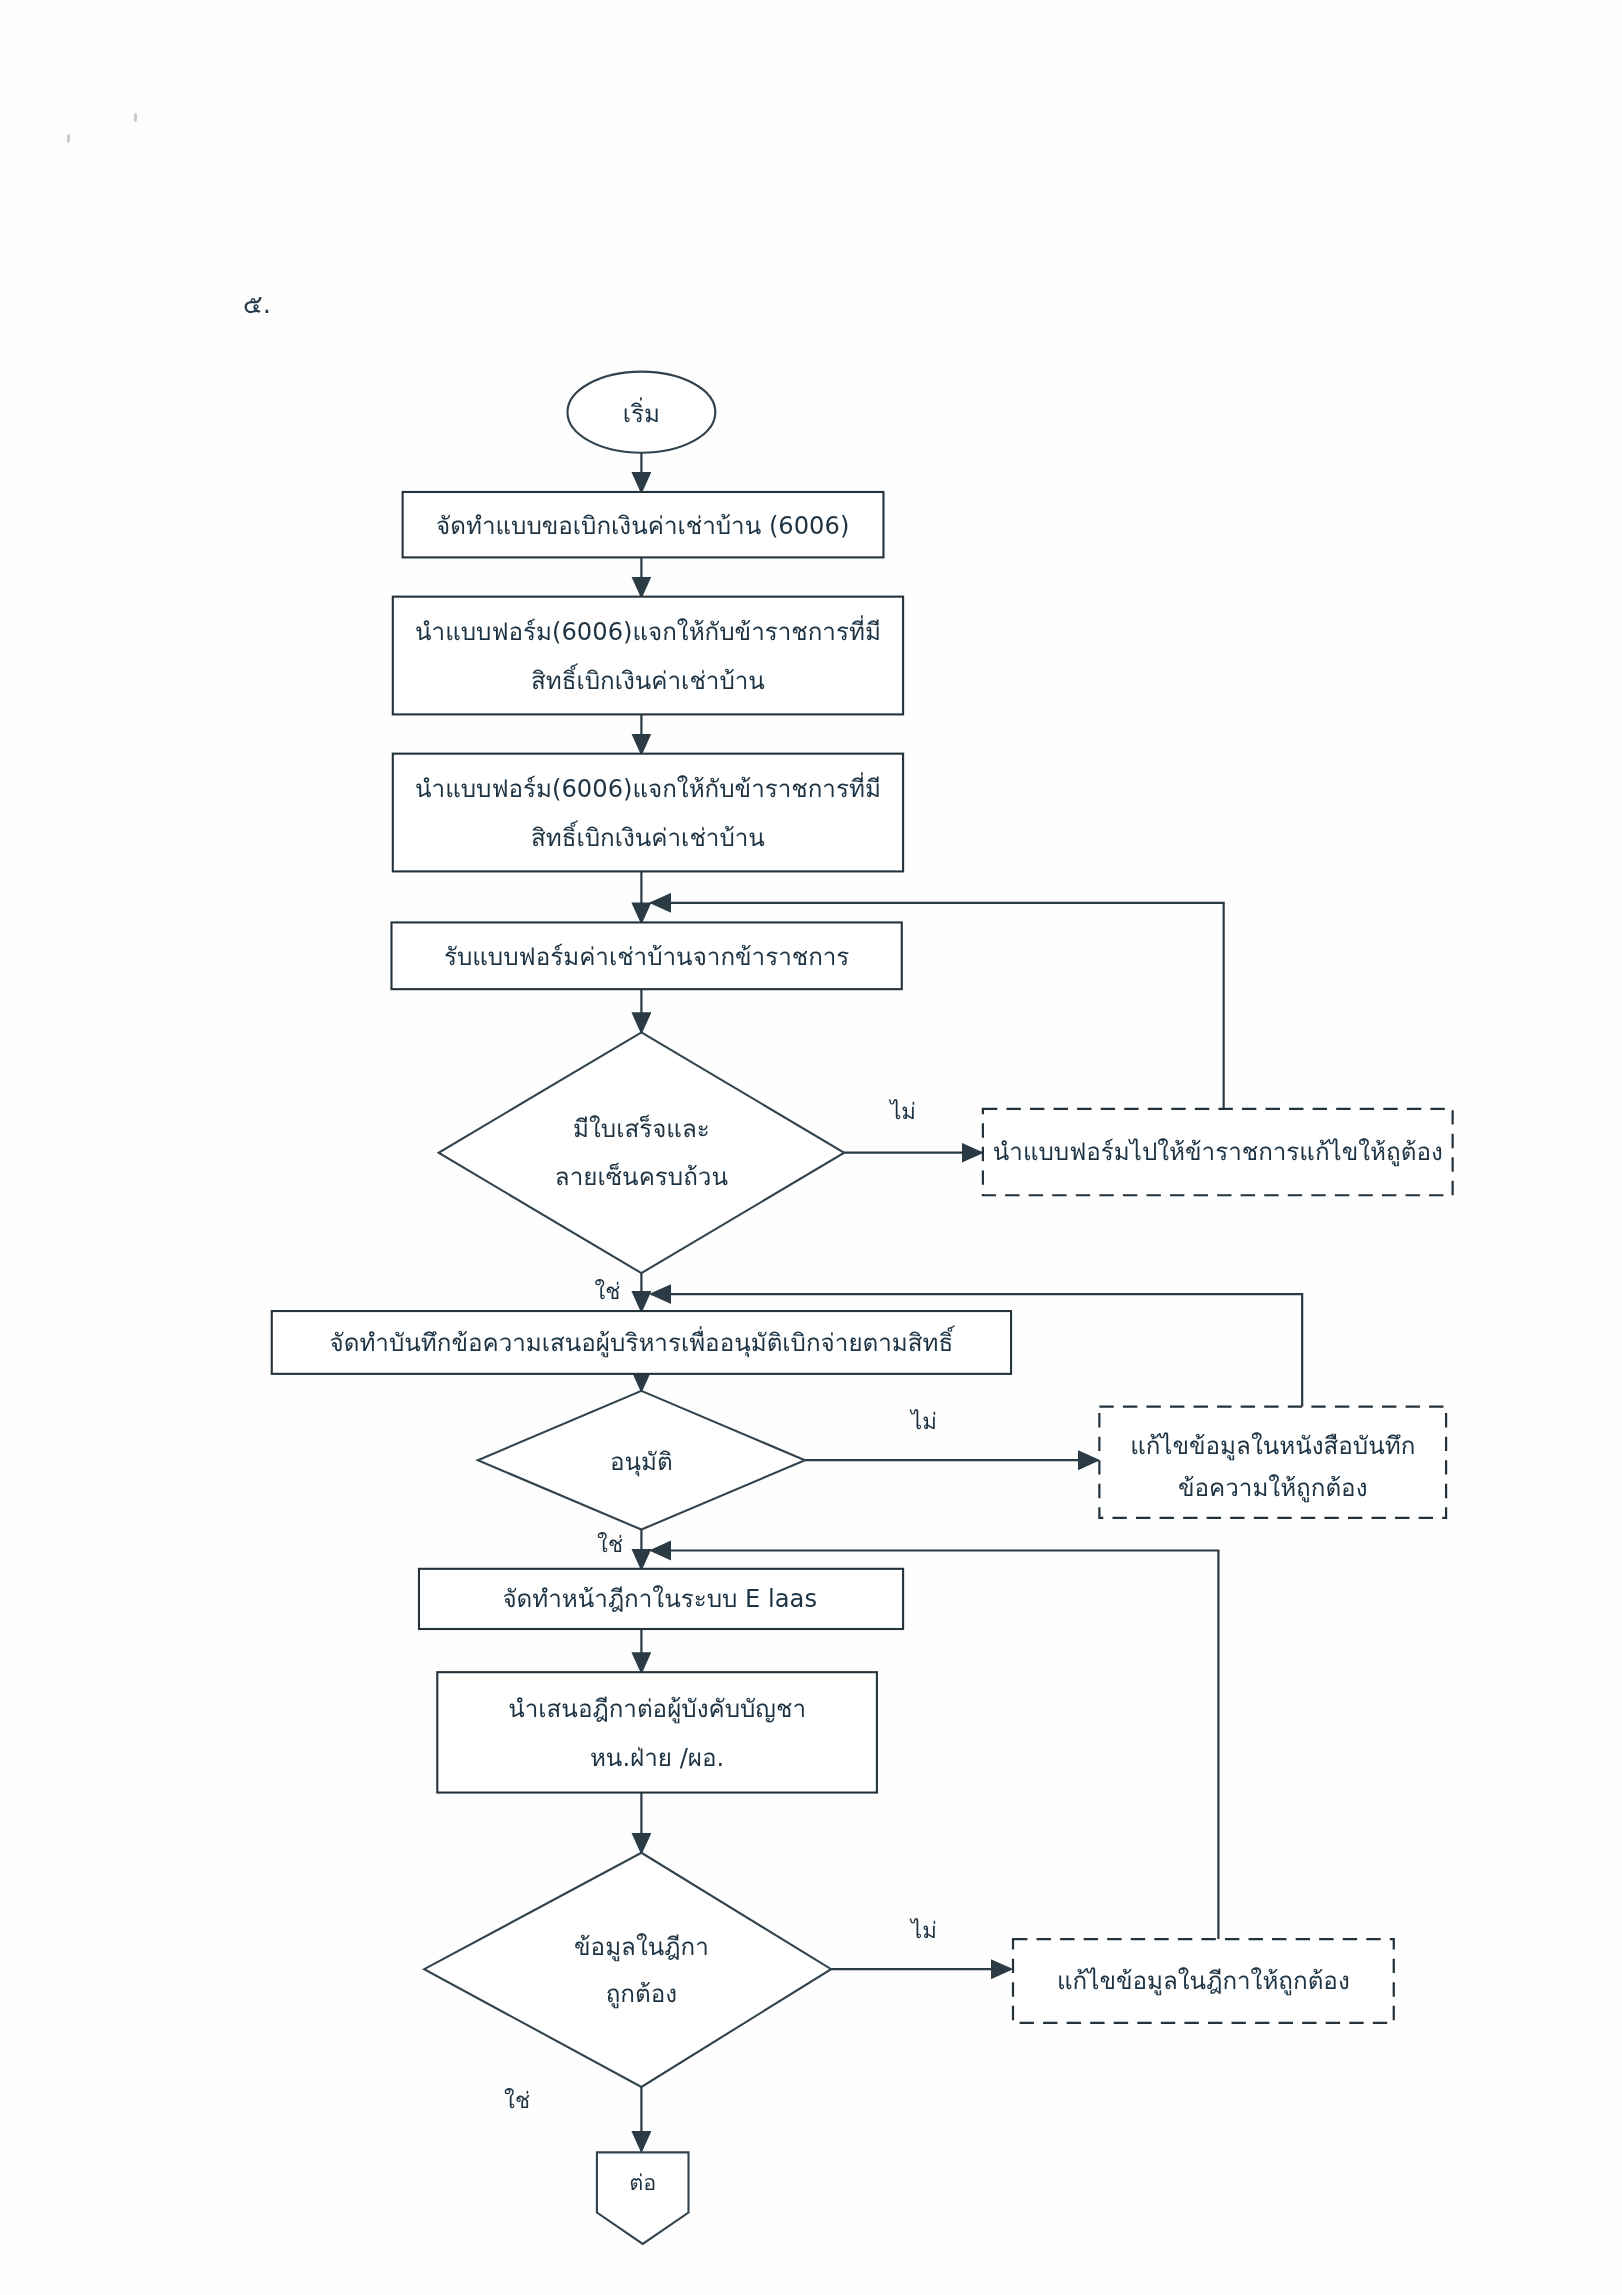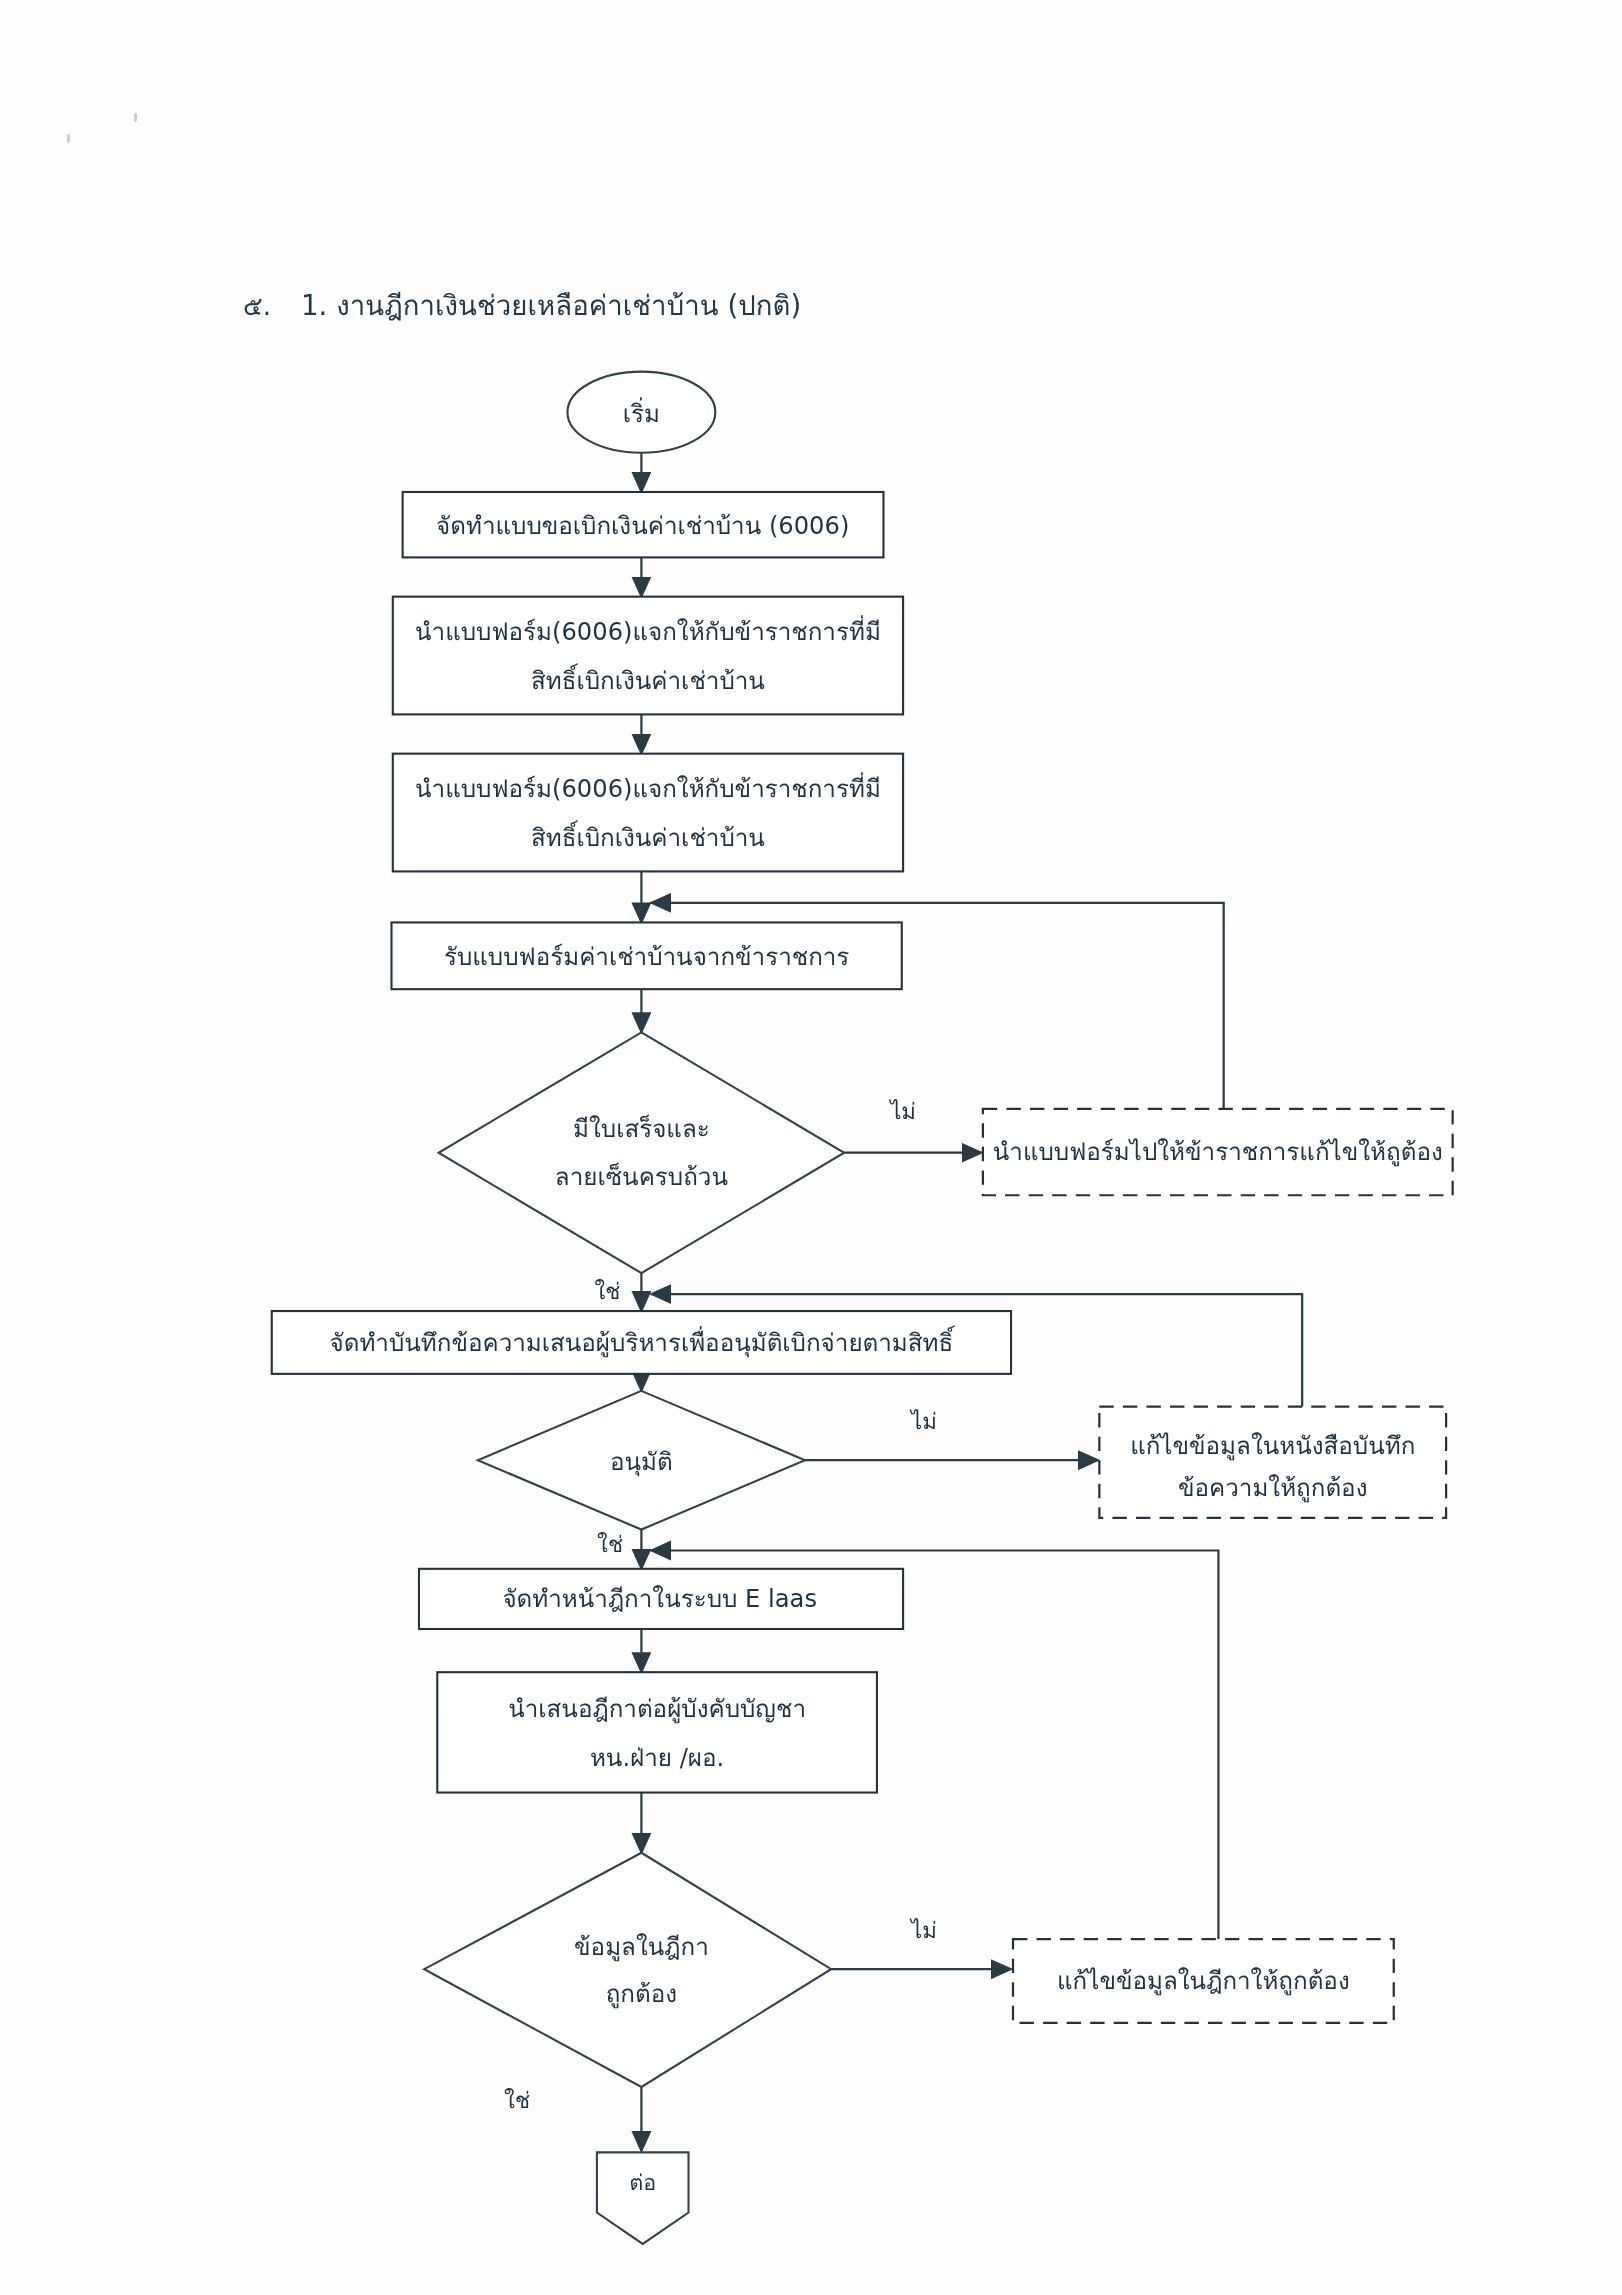--- a/index.html
+++ b/index.html
@@ -100,21 +100,20 @@
 </head>
 <body>
 
 <div class="page">
 
   <div class="speck" style="left:67px;top:134px;width:3.3px;height:9.2px;"></div>
   <div class="speck" style="left:134px;top:113px;width:3.3px;height:8.5px;"></div>
 
   <div class="heading-row">
     <span class="heading-num">๕.</span>
-    <span class="heading-text">1. งานฎีกาเงินช่วยเหลือค่าเช่าบ้าน (ปกติ)</span>
   </div>
 
   <svg class="flow" viewBox="0 0 2480 3508">
     <defs>
       <marker id="arrow" markerWidth="10" markerHeight="9" refX="9" refY="4.5" orient="auto" markerUnits="strokeWidth">
         <path d="M0,0 L10,4.5 L0,9 z" fill="#2b3b45"></path>
       </marker>
     </defs>
 
     <path class="edge" d="M 980 690 L 980 752" marker-end="url(#arrow)"></path>

